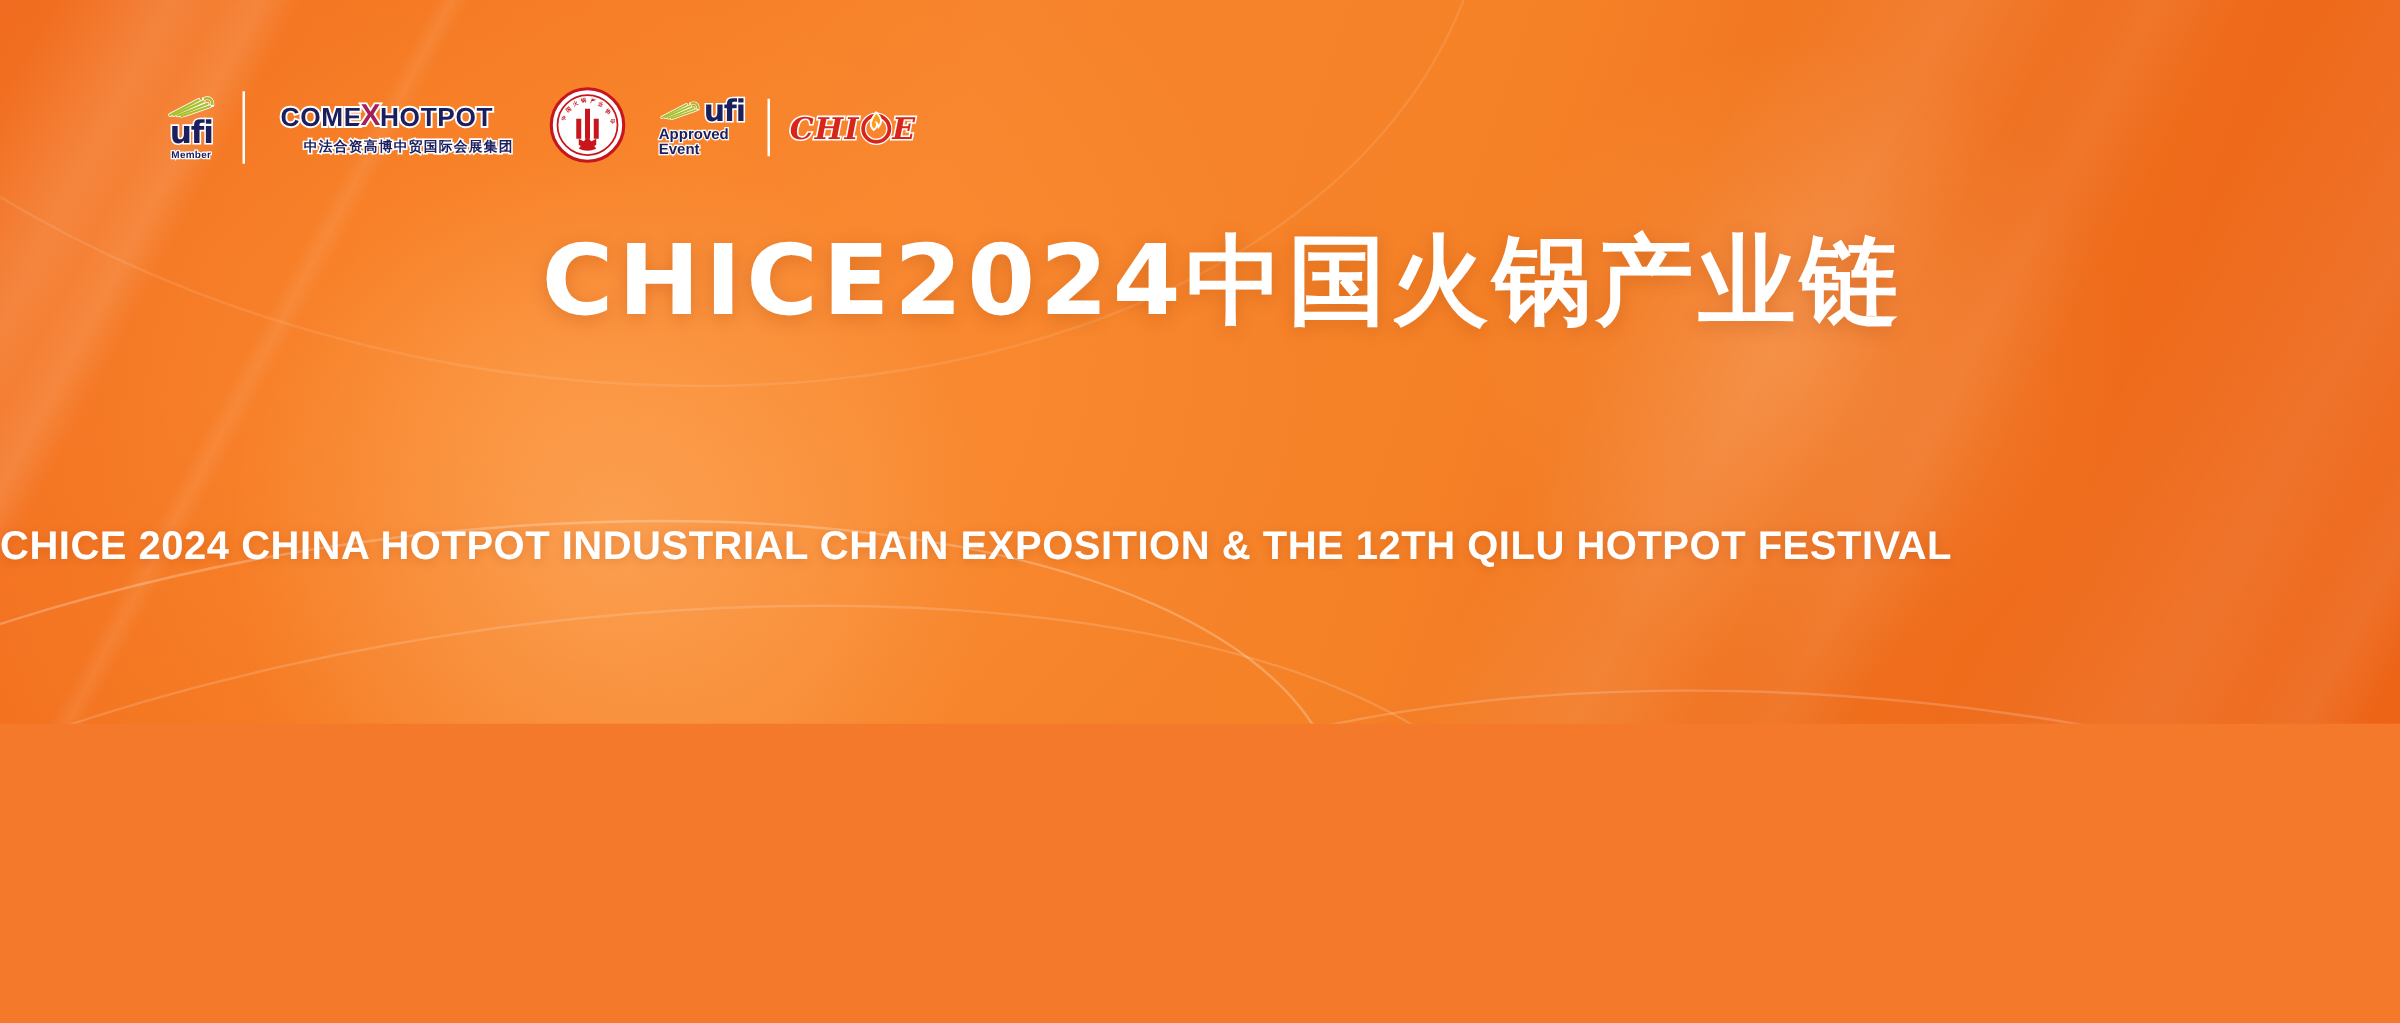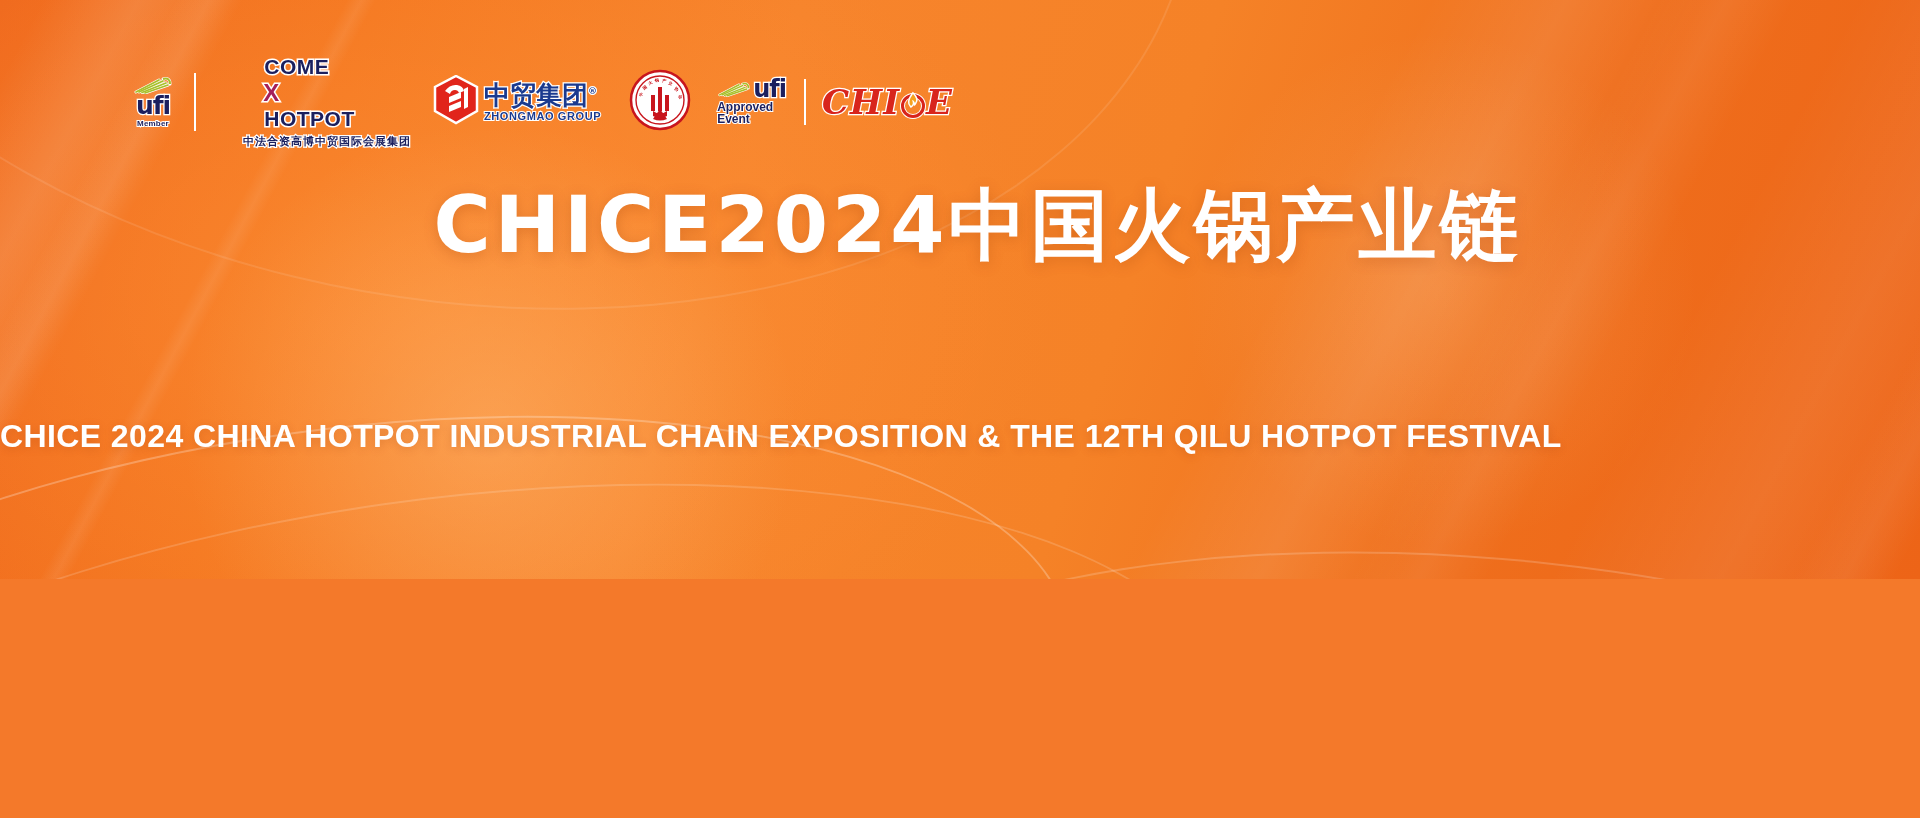--- a/index.html
+++ b/index.html
@@ -67,21 +67,21 @@
               -webkit-text-stroke:2.5px #ffffff; paint-order:stroke fill; }
   .ufi-sub { font-size:8px; font-weight:bold; color:#1B1F5E; letter-spacing:.2px;
              -webkit-text-stroke:2px #ffffff; paint-order:stroke fill; margin-top:1px; }
 
   .vdiv { width:2px; height:58px; background:#ffffff; margin:0 12px; }
 
   
   .comex { display:flex; flex-direction:column; align-items:center; }
   .comex-word { font-size:21px; font-weight:bold; color:#1B1F5E; letter-spacing:.5px;
                 -webkit-text-stroke:3px #ffffff; paint-order:stroke fill;
-                display:flex; align-items:flex-start;flex-direction:column; }
+                display:flex; align-items:flex-end; }
   .comex-x { color:#A4205A; -webkit-text-stroke:3px #ffffff; paint-order:stroke fill;
              font-size:24px; margin:0 -1px; }
   .comex-cn { font-size:11px; font-weight:bold; color:#1B1F5E; letter-spacing:1px;
               margin-top:3px; -webkit-text-stroke:2.5px #ffffff; paint-order:stroke fill;
               font-family:"DejaVu Sans", sans-serif;margin-left:35px; }
 
   
   .zm { display:flex; align-items:center; gap:5px; margin-left:22px; }
   .zm-mark { width:46px; height:50px; }
   .zm-text { display:flex; flex-direction:column; }
@@ -102,21 +102,21 @@
   .ufi-appr-word { font-size:24px; font-weight:bold; color:#1B1F5E; line-height:.9;
                    letter-spacing:-1px; -webkit-text-stroke:2.5px #ffffff; paint-order:stroke fill;
                    font-family:"DejaVu Sans", sans-serif; }
   .ufi-appr-sub { font-size:12px; font-weight:bold; color:#1B1F5E; line-height:1.02;
                   -webkit-text-stroke:2px #ffffff; paint-order:stroke fill; }
 
   .vdiv2 { width:2px; height:46px; background:#ffffff; margin:0 16px 0 18px; }
 
   
   .chice-logo { display:flex; align-items:center; }
-  .chice-word { font-size:34px; font-weight:bold; font-style:italic; color:#D8251C;
+  .chice-word { font-size:24px; font-weight:bold; font-style:italic; color:#D8251C;
                 letter-spacing:1px; -webkit-text-stroke:2.5px #ffffff; paint-order:stroke fill;
                 font-family:"DejaVu Serif", serif; display:flex; align-items:center; }
 
   
   #title-main {
     position:absolute; left:0; right:0; top:178px;
     text-align:center;
     color:#ffffff;
     font-family:"DejaVu Sans", sans-serif;
     font-weight:bold;
@@ -203,37 +203,20 @@
 
     <div class="logo-block comex">
       <div class="comex-word">
         <span>COME</span>
         <span class="comex-x">X</span>
         <span>HOTPOT</span>
       </div>
       <div class="comex-cn">中法合资高博中贸国际会展集团</div>
     </div>
 
-    <div class="logo-block zm">
-      <span>
-        <svg class="zm-mark" viewBox="0 0 46 50">
-          <path d="M23 1 L44 12 L44 36 L23 48 L2 36 L2 12 Z" fill="#E1251B" stroke="#ffffff" stroke-width="2.5"></path>
-          <path d="M12 16 q5 -7 12 -6 q6 1 7 6 l-5 2 q-1 -3 -4 -3 q-4 0 -5 4 z" fill="#ffffff"></path>
-          <path d="M16 22 l12 -5 l0 6 l-12 5 z" fill="#ffffff"></path>
-          <path d="M16 31 l12 -5 l0 6 l-12 5 z" fill="#ffffff"></path>
-          <path d="M31 14 l4 -2 l0 20 l-4 2 z" fill="#ffffff"></path>
-        </svg>
-      </span>
-      <div class="zm-text">
-        <div class="zm-cn">
-          <span>中贸集团</span><span class="zm-reg">®</span>
-        </div>
-        <div class="zm-en">ZHONGMAO GROUP</div>
-      </div>
-    </div>
 
     <div class="logo-block seal">
       <span>
         <svg width="62" height="62" viewBox="0 0 62 62">
           <circle cx="31" cy="31" r="29" fill="#ffffff" stroke="#C8161D" stroke-width="2.5"></circle>
           <circle cx="31" cy="31" r="24" fill="none" stroke="#C8161D" stroke-width="1.4"></circle>
           <path d="M31 40 l-7 10 q7 3 14 0 z" fill="#C8161D"></path>
           <path d="M22 26 l4 0 l0 16 l-4 0 z" fill="#C8161D"></path>
           <path d="M36 26 l4 0 l0 16 l-4 0 z" fill="#C8161D"></path>
           <path d="M29 18 l4 0 l0 24 l-4 0 z" fill="#C8161D"></path>

